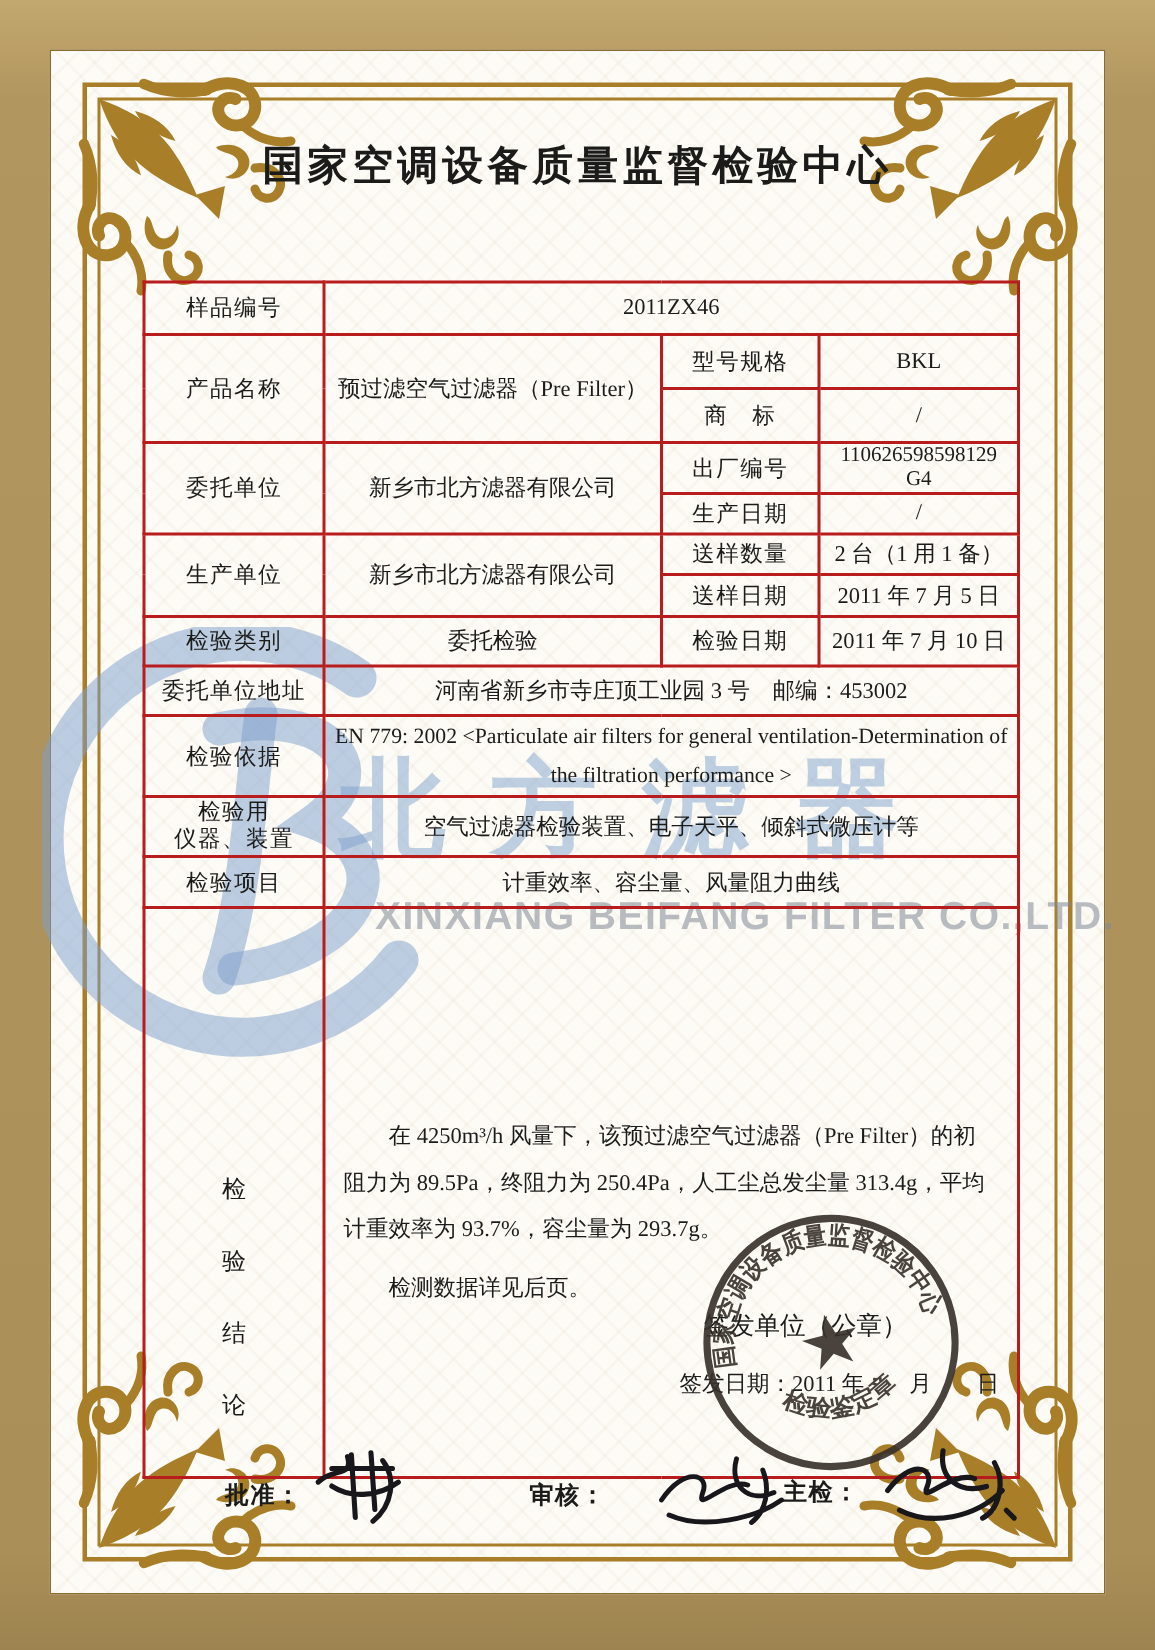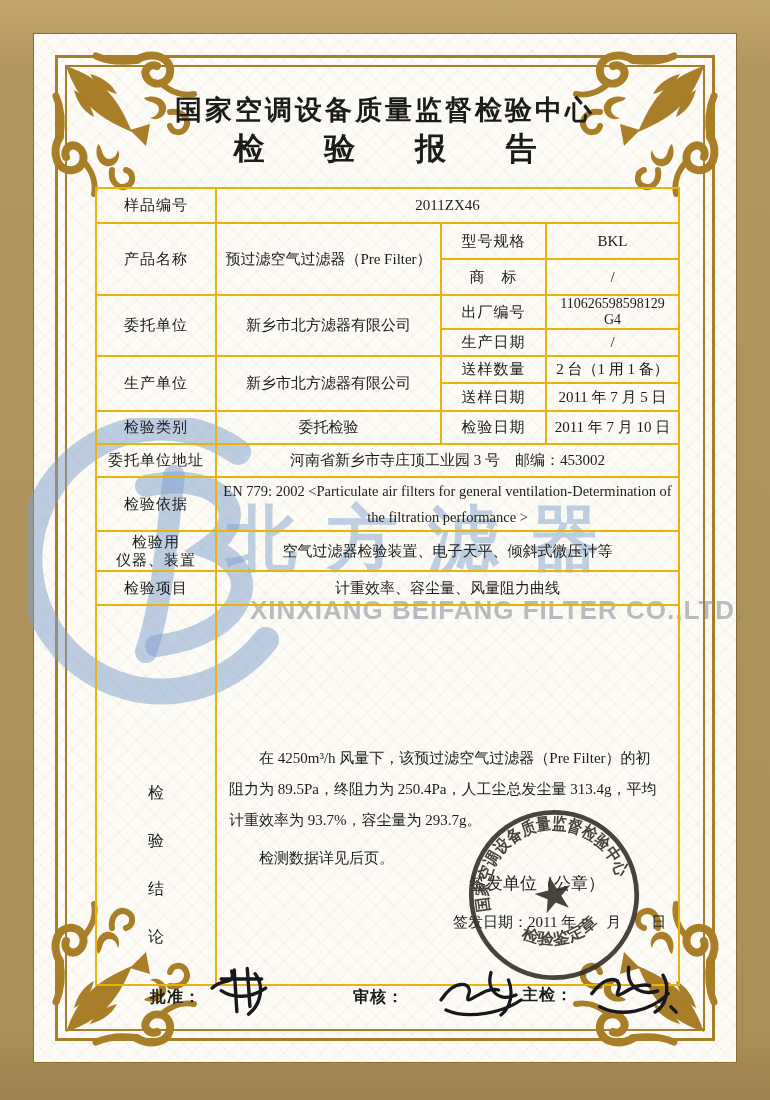--- a/index.html
+++ b/index.html
@@ -40,21 +40,21 @@
     font-size:27px;font-weight:bold;letter-spacing:3px;}
   .report-title{position:absolute;left:0;top:128px;width:770px;text-align:center;
     font-size:31px;font-weight:bold;letter-spacing:26px;text-indent:26px;}
   .report-line{position:absolute;left:94px;top:160px;width:584px;height:24px;
     border-bottom:2px solid #35332f;font-size:16px;}
   .report-no{position:absolute;left:2px;bottom:2px;}
   .page-info{position:absolute;right:0px;bottom:2px;}
   
   table.rpt{position:absolute;left:95px;top:187px;border-collapse:collapse;table-layout:fixed;
     width:583px;font-size:15px;}
-  table.rpt td{border:2px solid #eab308;padding:0 4px;text-align:center;vertical-align:middle;
+  table.rpt td{border:2px solid #b91c1c;padding:0 4px;text-align:center;vertical-align:middle;
     overflow:hidden;}
   td.lbl{letter-spacing:1px;}
   td.left{text-align:left;padding-left:22px;}
   td.eng{font-size:14.5px;line-height:26px;padding:2px 6px;}
   .two-line{line-height:18px;}
   
   td.concl-lbl{vertical-align:top;}
   .vchars{display:flex;flex-direction:column;align-items:center;gap:27px;padding-top:140px;font-size:16px;}
   td.concl{position:relative;vertical-align:top;padding:0;}
   .concl-p1{margin:36px 12px 0 8px;text-indent:2em;line-height:31px;font-size:15px;text-align:left;}
@@ -109,21 +109,20 @@
     <path stroke-width="22" d="M118,68 C192,52 228,96 180,130 C242,152 216,218 128,228"></path>
     <path stroke-width="22" d="M146,58 C138,120 136,180 118,234"></path>
   </g>
 </svg>
 <div class="wm-cn">北方滤器</div>
 <div class="wm-en">XINXIANG BEIFANG FILTER CO.,LTD.</div>
 
 <div class="content">
 
   <div class="org-title">国家空调设备质量监督检验中心</div>
-  <div class="report-title">检 验 报 告</div>
 
 
   <table class="rpt">
     <colgroup>
         <col style="width:120px">
         <col style="width:225px">
         <col style="width:105px">
         <col style="width:133px">
       </colgroup>
     <tbody>

